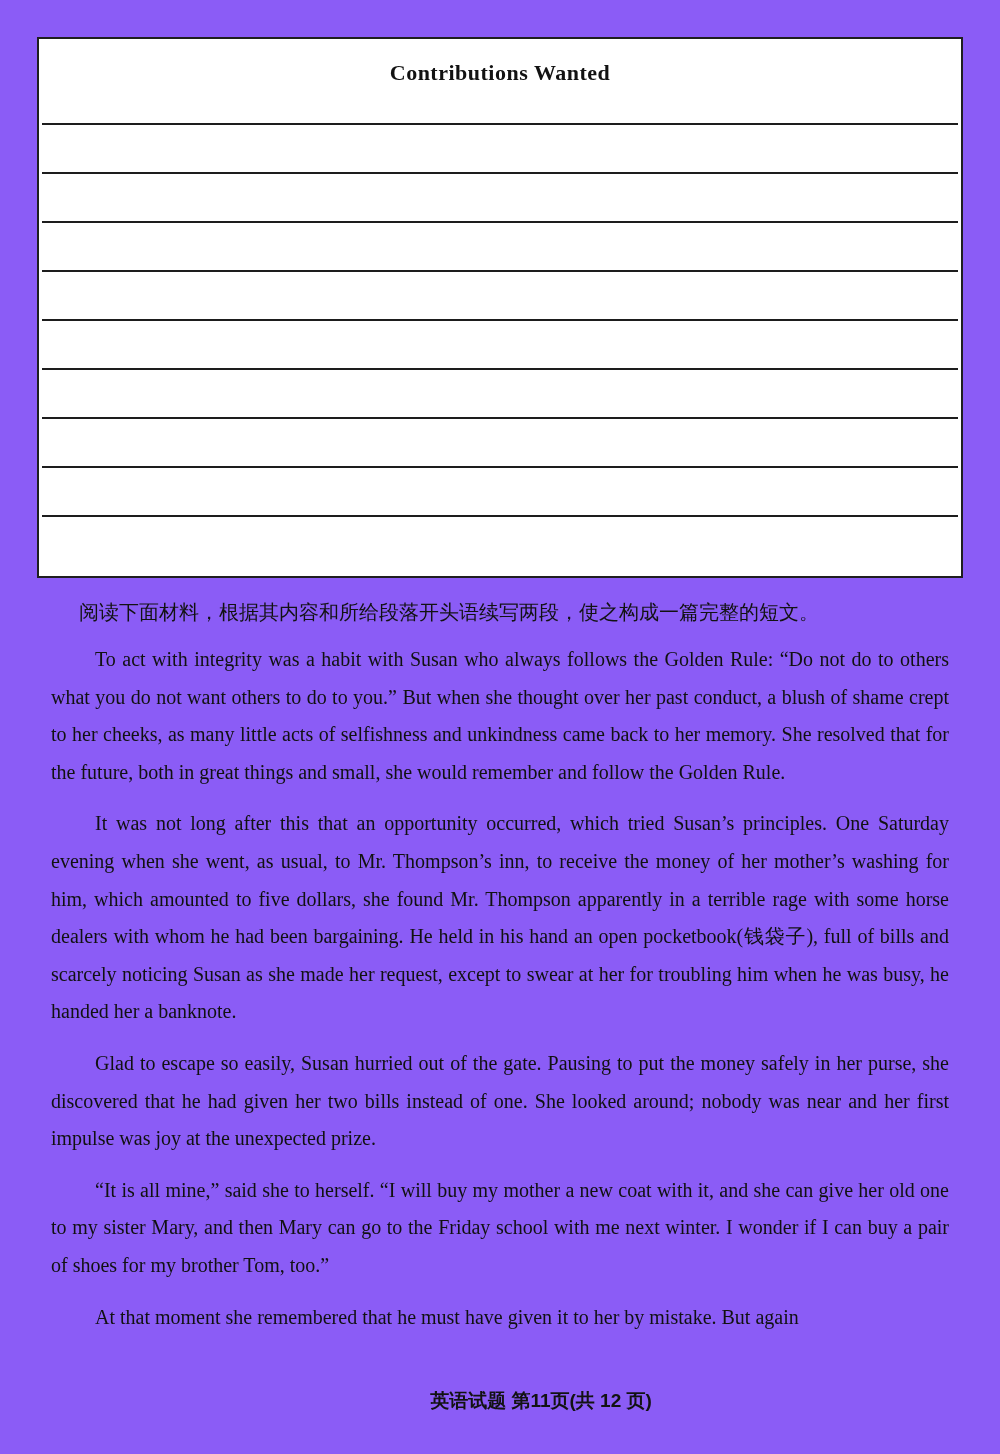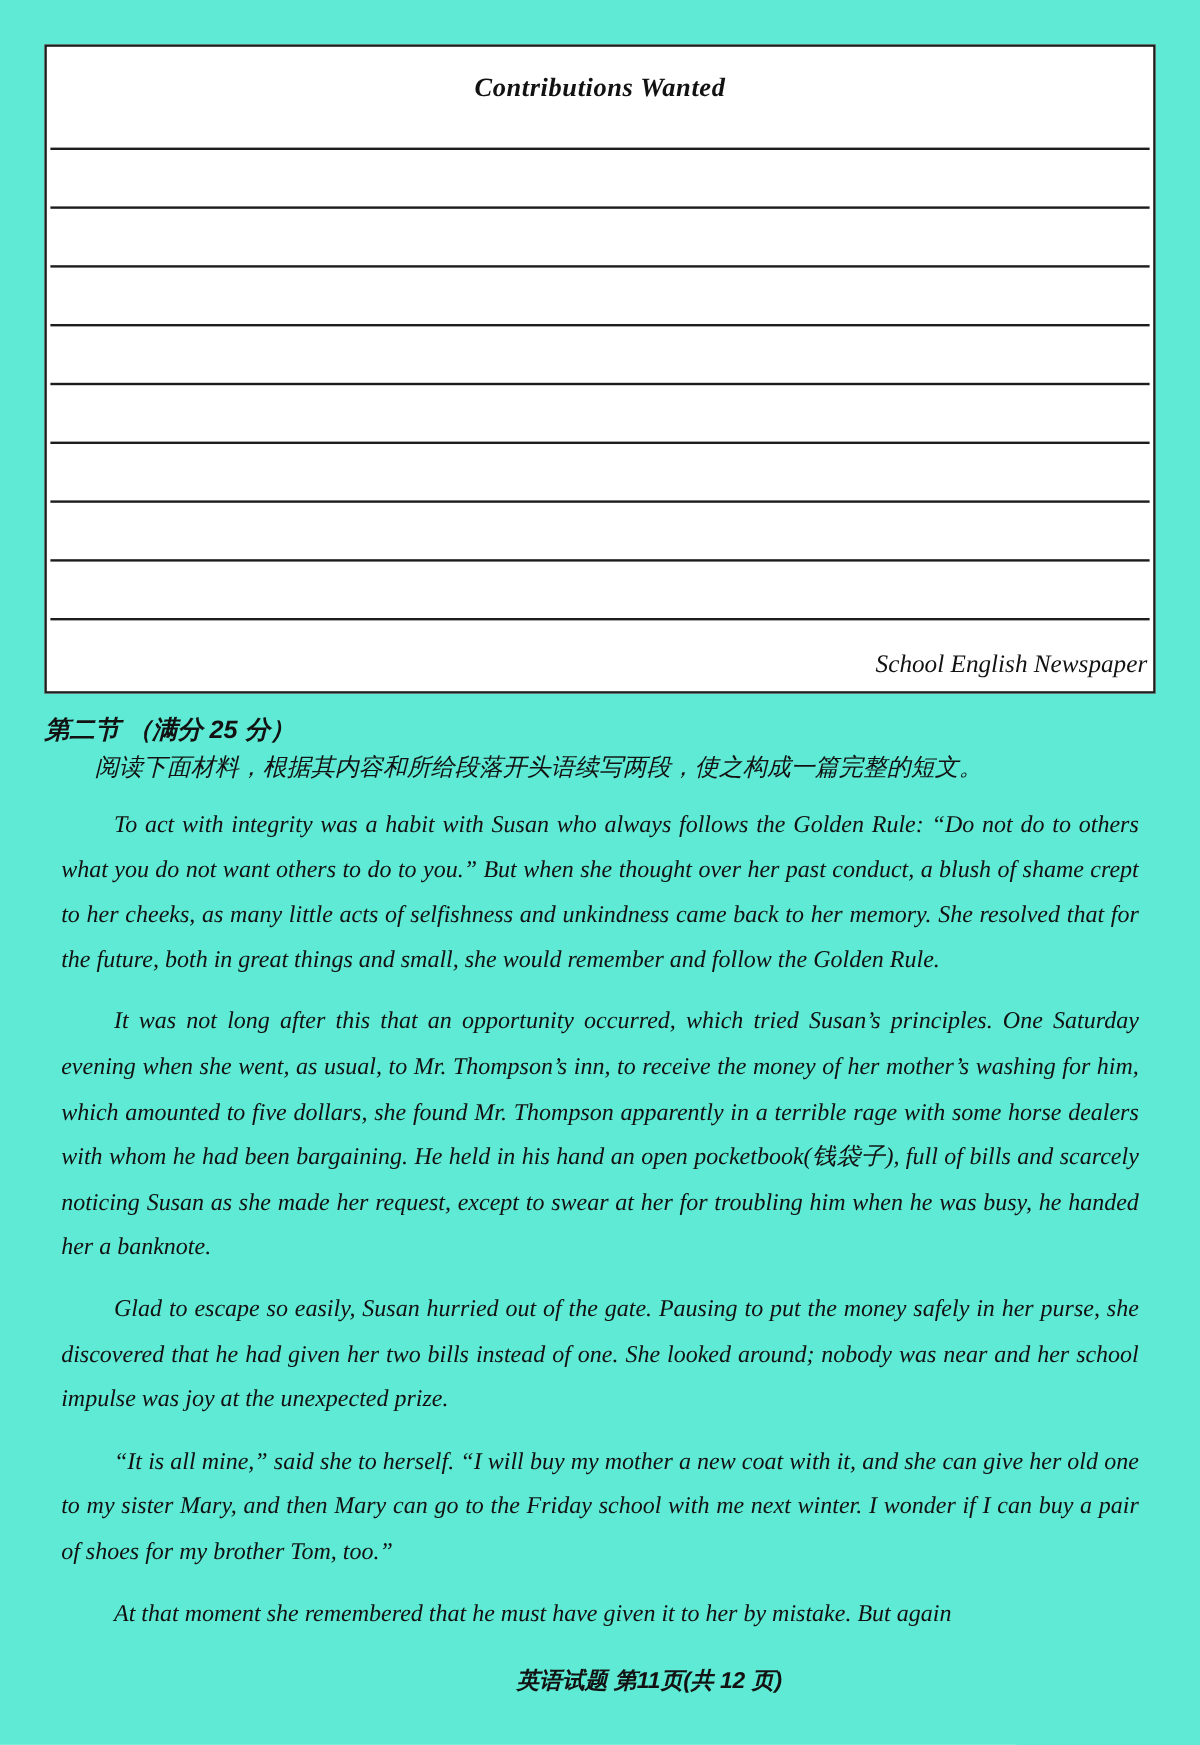--- a/index.html
+++ b/index.html
@@ -2,21 +2,21 @@
 <html><head>
 <meta charset="utf-8">
 <style>
   html, body { margin:0; padding:0; }
   body {
     width:1000px; height:1454px;
     background:#ffffff;
     font-family:"Liberation Serif","DejaVu Serif",serif;
     color:#121212;
   }
-  .page { position:relative; width:1000px; height:1454px; background:#5eead4; overflow:hidden;font-style:italic; }
+  .page { position:relative; width:1000px; height:1454px; background:#8b5cf6; overflow:hidden; }
 
   
   .notice-box {
     position:absolute; left:37px; top:37px; width:926px; height:541px;
     border:2px solid #1f1f1f; box-sizing:border-box; background:#fff;
   }
   .box-title {
     margin-top:20px; text-align:center;
     font-weight:bold; font-size:22px; line-height:28px;
     letter-spacing:0.5px;
@@ -61,30 +61,28 @@
         <div class="writing-line"></div>
         <div class="writing-line"></div>
         <div class="writing-line"></div>
         <div class="writing-line"></div>
         <div class="writing-line"></div>
         <div class="writing-line"></div>
         <div class="writing-line"></div>
         <div class="writing-line"></div>
         <div class="writing-line"></div>
       </div>
-    <div class="signature">School English Newspaper</div>
   </div>
 
   <div class="main">
-    <div class="heading">第二节 （满分 25 分）</div>
     <div class="instruction">阅读下面材料，根据其内容和所给段落开头语续写两段，使之构成一篇完整的短文。</div>
     <div class="passage">
         <p class="para">To act with integrity was a habit with Susan who always follows the Golden Rule: “Do not do to others what you do not want others to do to you.” But when she thought over her past conduct, a blush of shame crept to her cheeks, as many little acts of selfishness and unkindness came back to her memory. She resolved that for the future, both in great things and small, she would remember and follow the Golden Rule.</p>
         <p class="para">It was not long after this that an opportunity occurred, which tried Susan’s principles. One Saturday evening when she went, as usual, to Mr. Thompson’s inn, to receive the money of her mother’s washing for him, which amounted to five dollars, she found Mr. Thompson apparently in a terrible rage with some horse dealers with whom he had been bargaining. He held in his hand an open pocketbook(钱袋子), full of bills and scarcely noticing Susan as she made her request, except to swear at her for troubling him when he was busy, he handed her a banknote.</p>
-        <p class="para">Glad to escape so easily, Susan hurried out of the gate. Pausing to put the money safely in her purse, she discovered that he had given her two bills instead of one. She looked around; nobody was near and her school impulse was joy at the unexpected prize.</p>
+        <p class="para">Glad to escape so easily, Susan hurried out of the gate. Pausing to put the money safely in her purse, she discovered that he had given her two bills instead of one. She looked around; nobody was near and her first impulse was joy at the unexpected prize.</p>
         <p class="para">“It is all mine,” said she to herself. “I will buy my mother a new coat with it, and she can give her old one to my sister Mary, and then Mary can go to the Friday school with me next winter. I wonder if I can buy a pair of shoes for my brother Tom, too.”</p>
         <p class="para">At that moment she remembered that he must have given it to her by mistake. But again</p>
       </div>
   </div>
 
   <div class="footer">英语试题 第11页(共 12 页)</div>
 
 </div>
 
 </body></html>

